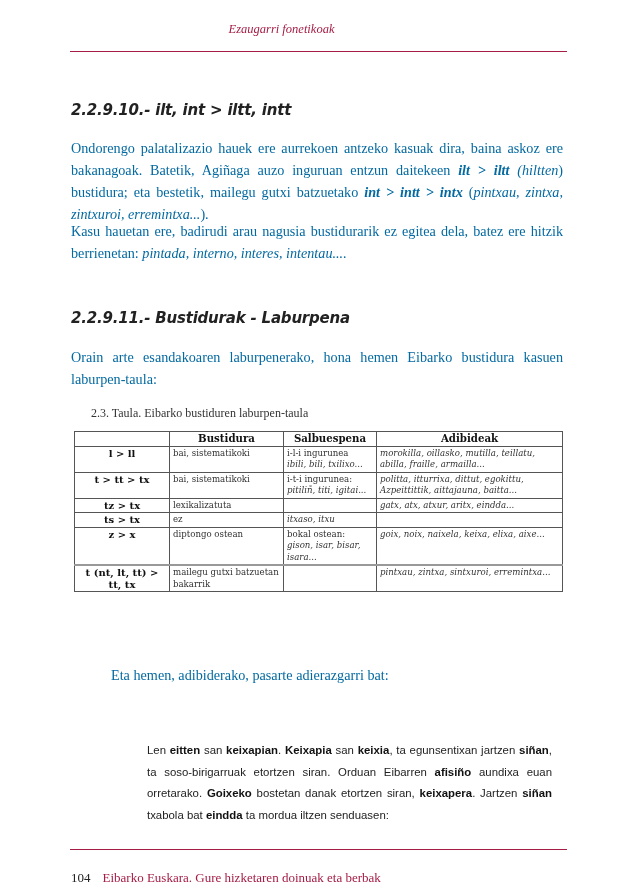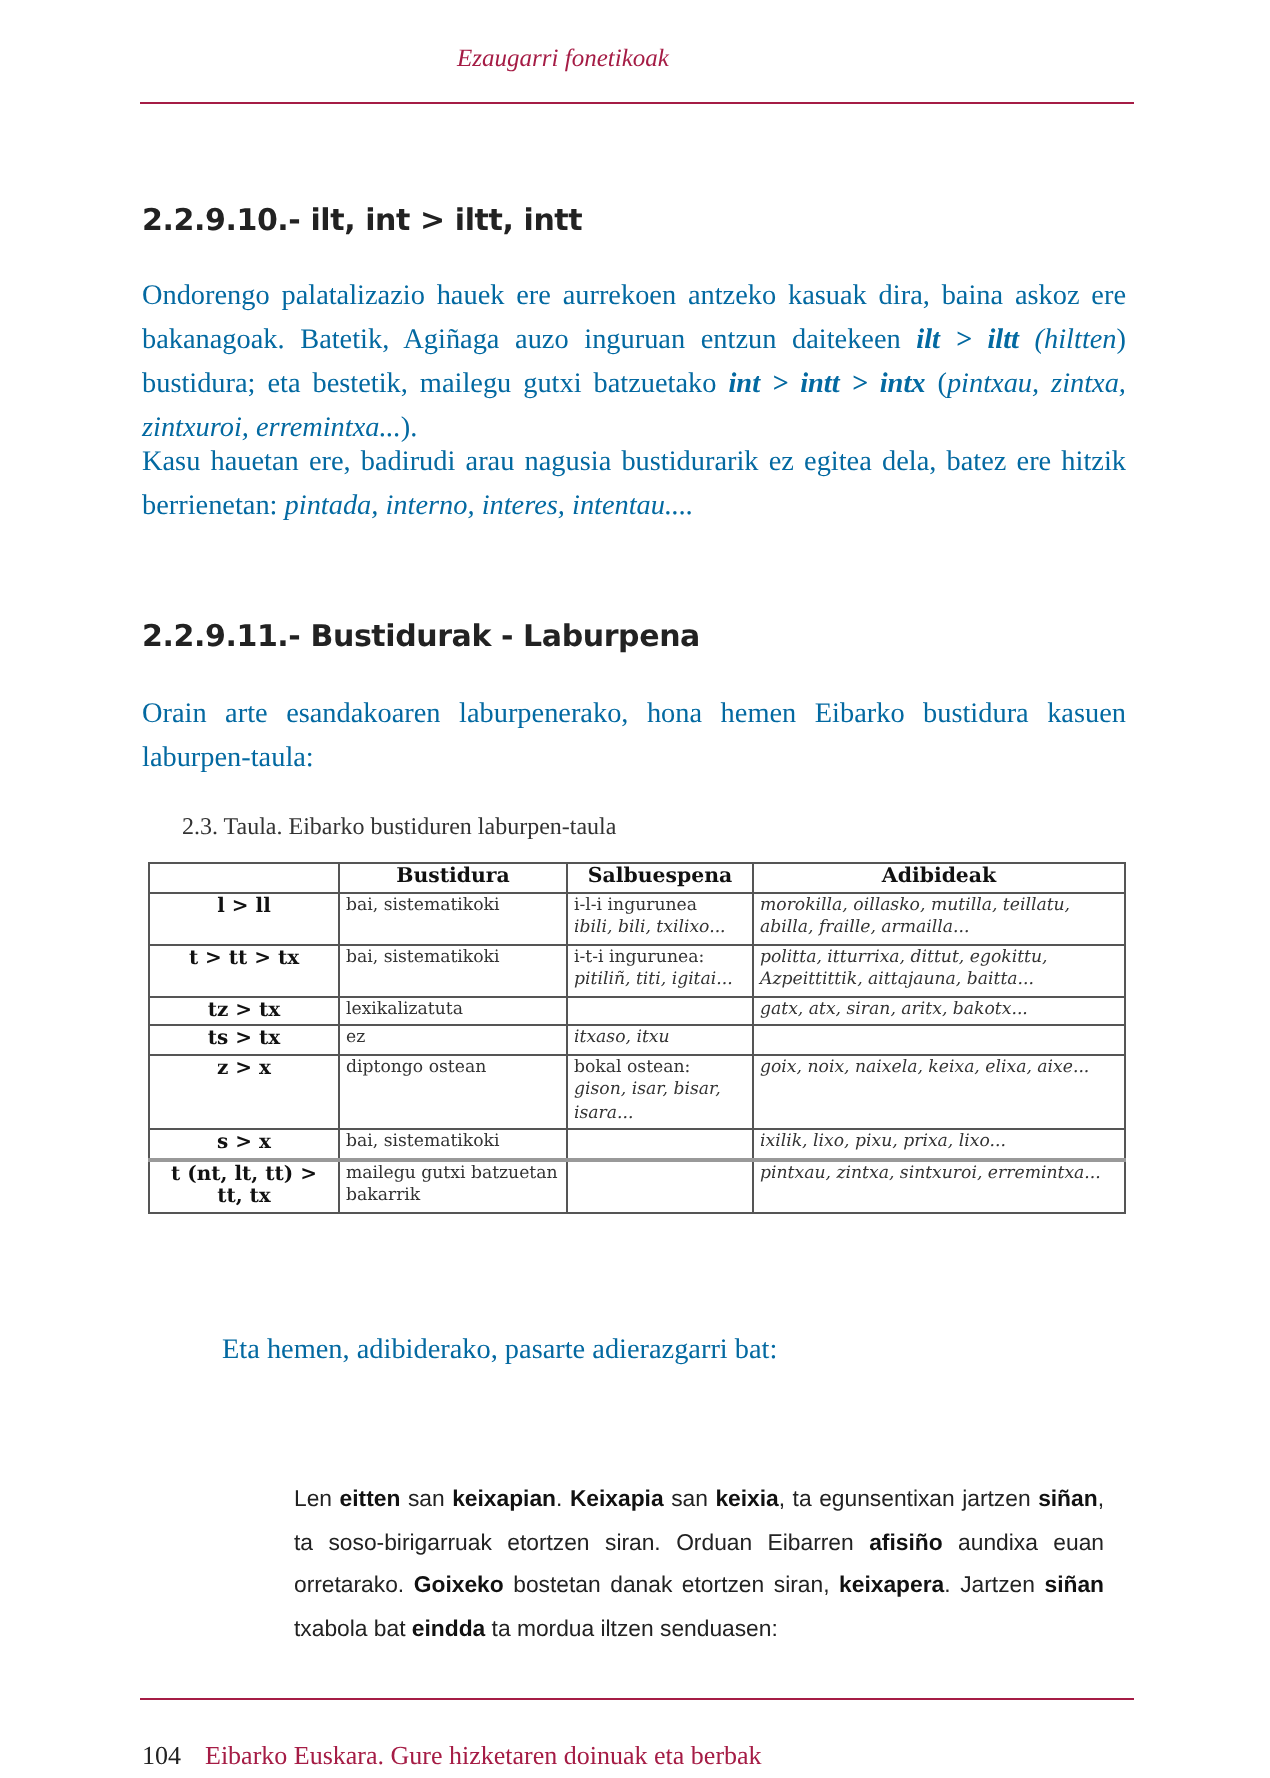--- a/index.html
+++ b/index.html
@@ -1,21 +1,21 @@
 <!DOCTYPE html>
 <html><head>
 <meta charset="utf-8">
 <style>
   html, body { margin: 0; padding: 0; background: #ffffff; }
   body { width: 635px; height: 889px; position: relative; overflow: hidden; font-family: "Liberation Serif", serif; color: #222; }
   .header-title { position: absolute; top: 22px; left: 0; width: 563px; text-align: center; font-style: italic; font-size: 12.5px; color: #a51c45; }
   .rule { position: absolute; left: 70px; width: 497px; height: 0; border-top: 1.2px solid #a51c45; }
   .rule.top { top: 51px; }
   .rule.bottom { top: 849px; }
-  h2 { position: absolute; left: 71px; margin: 0; font-family: "DejaVu Sans", sans-serif; font-weight: bold; font-size: 15px; color: #222; letter-spacing: -0.2px; }
+  h2 { position: absolute; left: 71px; margin: 0; font-family: "DejaVu Sans", sans-serif; font-weight: bold; font-size: 15px; color: #222; letter-spacing: -0.2px; font-style: italic; }
   h2.h1 { top: 101px; }
   h2.h2 { top: 309px; }
   .para { position: absolute; left: 71px; width: 492px; font-size: 14.2px; line-height: 22px; text-align: justify; margin: 0; color: #0369a1; }
   .p1 { top: 137px; }
   .p2 { top: 220px; }
   .p3 { top: 346px; }
   .p4 { top: 664px; margin-left: 40px; }
   .caption { position: absolute; left: 91px; top: 406px; font-size: 12px; color: #333; }
   table { position: absolute; left: 74px; top: 431px; width: 489px; border-collapse: collapse; font-family: "DejaVu Serif", serif; font-size: 8.6px; color: #333; }
   td, th { border: 1px solid #555; padding: 1px 3px; vertical-align: top; line-height: 11.5px; }
@@ -68,39 +68,33 @@
     <tr>
       <td class="k">t &gt; tt &gt; tx</td>
       <td>bai, sistematikoki</td>
       <td><span>i-t-i ingurunea:</span><br><span class="it">pitiliñ, titi, igitai...</span></td>
       <td class="it">politta, itturrixa, dittut, egokittu, Azpeittittik, aittajauna, baitta...</td>
     </tr>
     <tr>
       <td class="k">tz &gt; tx</td>
       <td>lexikalizatuta</td>
       <td></td>
-      <td class="it">gatx, atx, siran, aritx, bakotx...</td>
+      <td class="it">gatx, atx, atxur, aritx, eindda...</td>
     </tr>
     <tr>
       <td class="k">ts &gt; tx</td>
       <td>ez</td>
       <td class="it">itxaso, itxu</td>
       <td></td>
     </tr>
     <tr>
       <td class="k">z &gt; x</td>
       <td>diptongo ostean</td>
       <td><span>bokal ostean:</span><br><span class="it">gison, isar, bisar, isara...</span></td>
       <td class="it">goix, noix, naixela, keixa, elixa, aixe...</td>
-    </tr>
-    <tr>
-      <td class="k">s &gt; x</td>
-      <td>bai, sistematikoki</td>
-      <td></td>
-      <td class="it">ixilik, lixo, pixu, prixa, lixo...</td>
     </tr>
     <tr class="thick">
       <td class="k">t (nt, lt, tt) &gt; tt, tx</td>
       <td>mailegu gutxi batzuetan bakarrik</td>
       <td></td>
       <td class="it">pintxau, zintxa, sintxuroi, erremintxa...</td>
     </tr>
   </tbody>
 </table>
 

